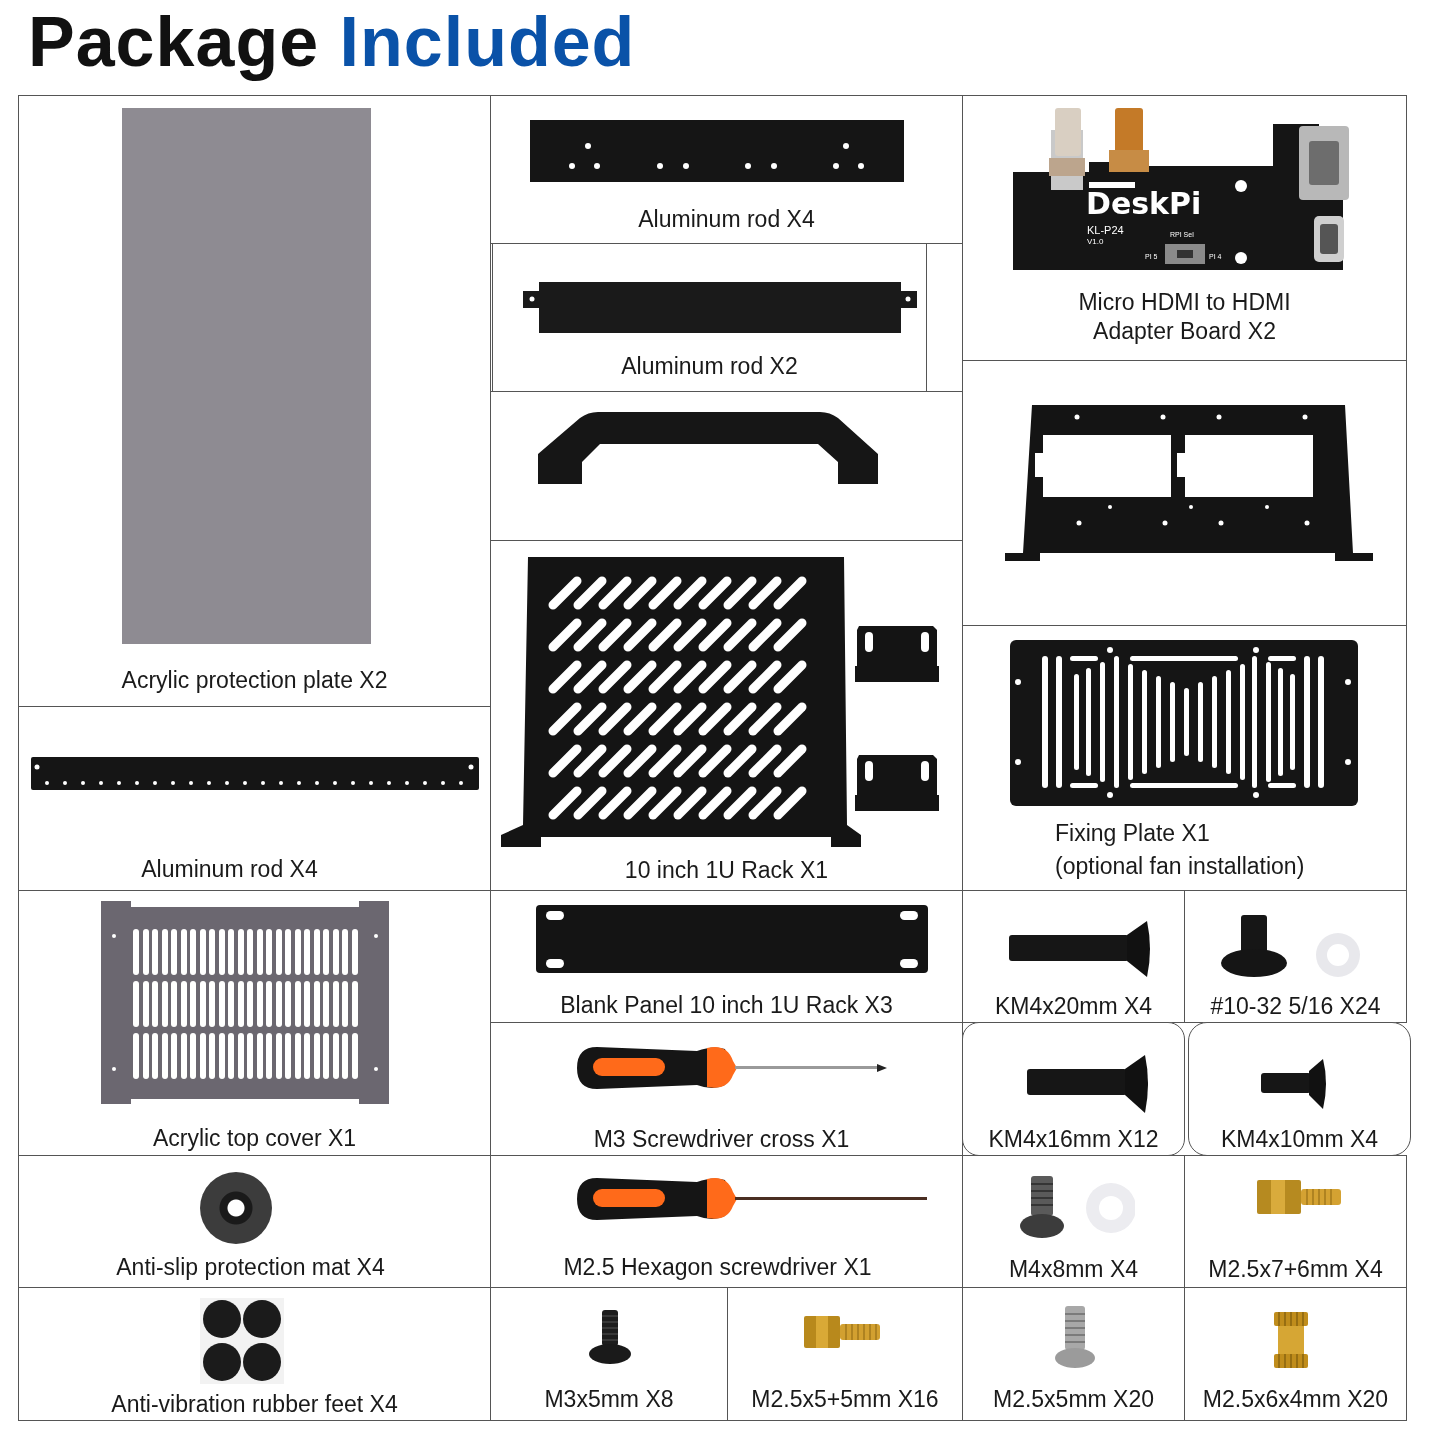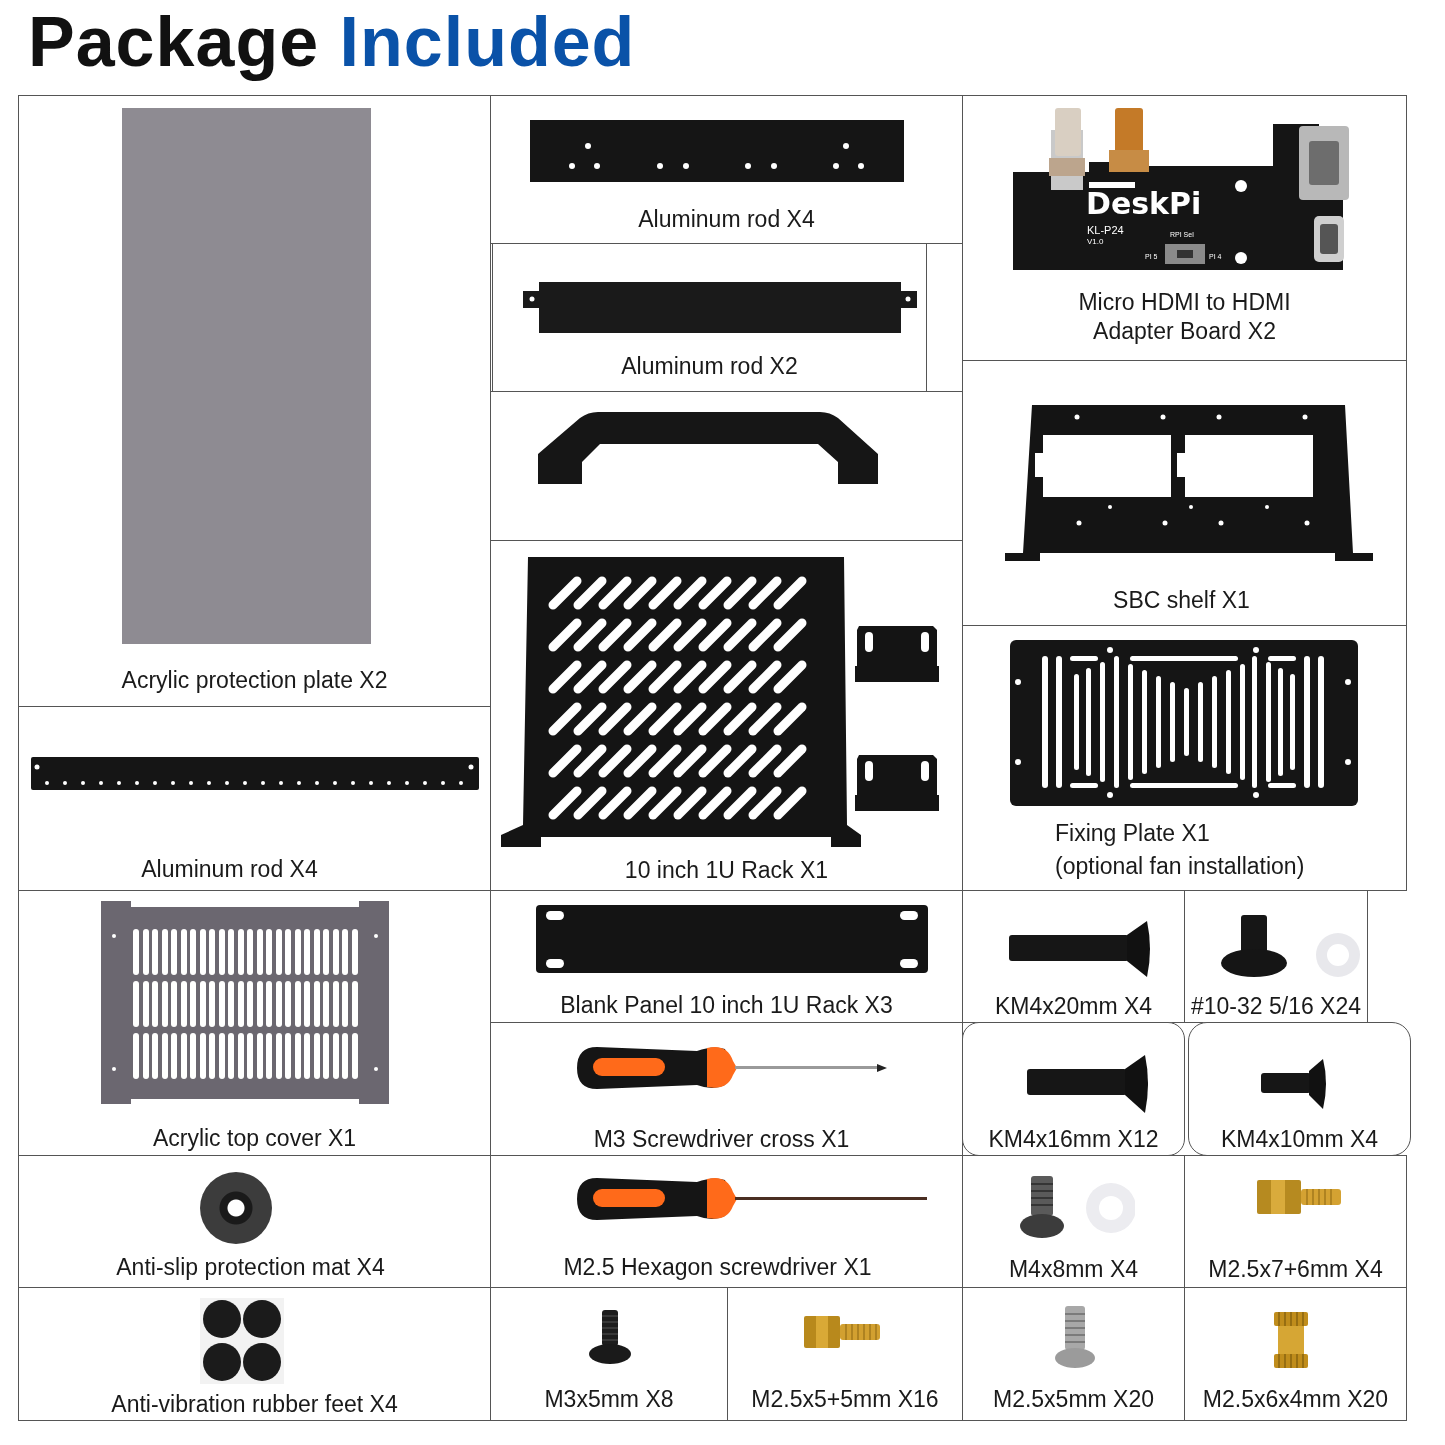--- a/index.html
+++ b/index.html
@@ -394,21 +394,20 @@
         <circle cx="300" cy="14" r="2.5"></circle>
       <circle cx="74" cy="120" r="2.5"></circle>
         <circle cx="160" cy="120" r="2.5"></circle>
         <circle cx="216" cy="120" r="2.5"></circle>
         <circle cx="302" cy="120" r="2.5"></circle>
       <circle cx="105" cy="104" r="2"></circle>
         <circle cx="186" cy="104" r="2"></circle>
         <circle cx="262" cy="104" r="2"></circle>
     </g>
   </svg>
-  <div class="label" style="top:225px;left:-6px;">SBC shelf X1</div>
 </div>
 
 <div class="cell" style="left:962px;top:625px;width:445px;height:266px;">
   <svg class="art" style="left:47px;top:14px;" width="348" height="166">
     <rect x="0" y="0" width="348" height="166" rx="6" fill="#151515"></rect>
     <g fill="#ffffff">
       <circle cx="8" cy="42" r="3"></circle>
         <circle cx="338" cy="42" r="3"></circle>
         <circle cx="8" cy="122" r="3"></circle>
         <circle cx="338" cy="122" r="3"></circle>
@@ -450,21 +449,21 @@
 </div>
 
 <div class="cell" style="left:962px;top:890px;width:223px;height:133px;">
   <svg class="art" style="left:44px;top:30px;" width="146" height="56">
     <rect x="2" y="14" width="120" height="26" rx="3" fill="#161616"></rect>
     <path d="M120 14 L140 0 Q146 28 140 56 L120 40 Z" fill="#111"></path>
   </svg>
   <div class="label" style="top:101px;">KM4x20mm X4</div>
 </div>
 
-<div class="cell" style="left:1184px;top:890px;width:184px;height:133px;">
+<div class="cell" style="left:1184px;top:890px;width:223px;height:133px;">
   <svg class="art" style="left:36px;top:22px;" width="144" height="68">
     <rect x="20" y="2" width="26" height="40" rx="3" fill="#161616"></rect>
     <ellipse cx="33" cy="50" rx="33" ry="14" fill="#151515"></ellipse>
     <circle cx="117" cy="42" r="22" fill="#e8e8ec"></circle>
     <circle cx="117" cy="42" r="11" fill="#ffffff"></circle>
   </svg>
   <div class="label" style="top:101px;">#10-32  5/16 X24</div>
 </div>
 
 <div class="cell" style="left:962px;top:1022px;width:223px;height:134px;border-radius:17px;">

